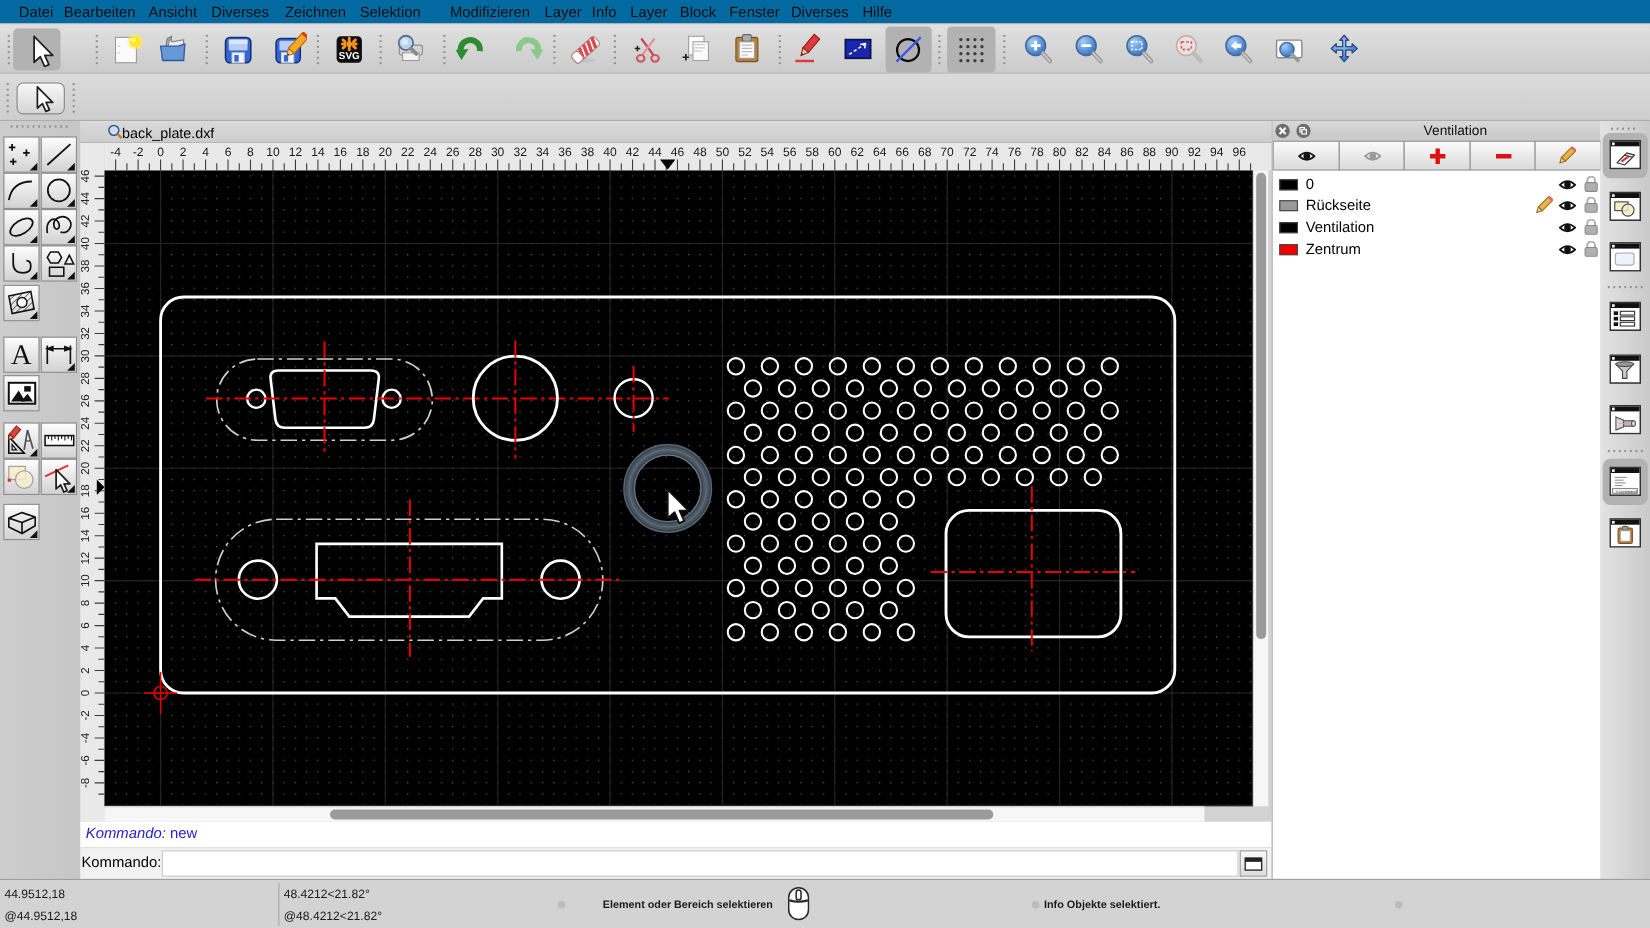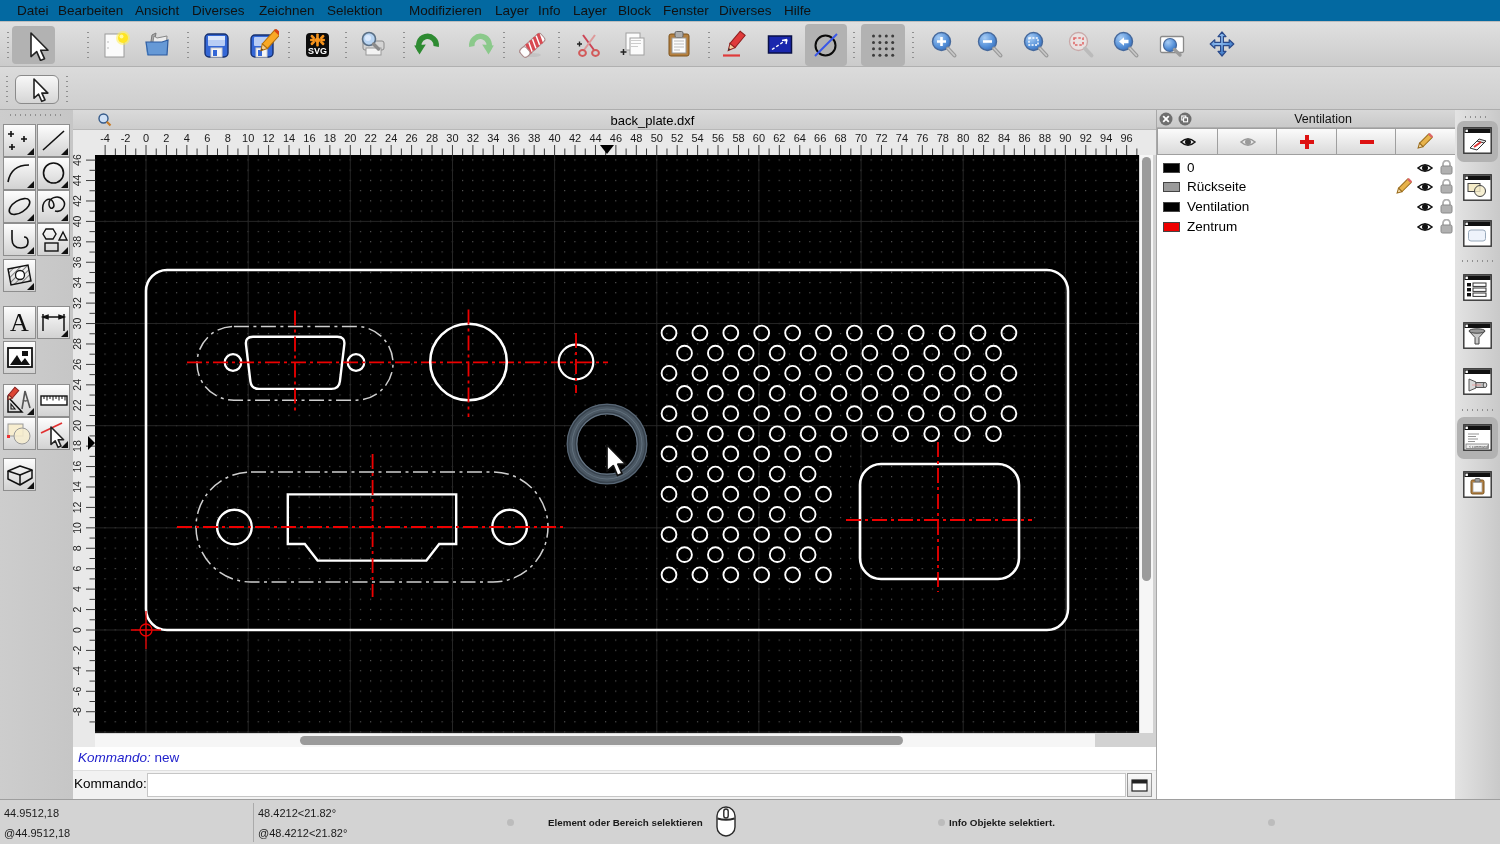--- a/index.html
+++ b/index.html
@@ -397,21 +397,21 @@
 <polygon points="4,12 16,7 28,11 16,16"></polygon>
 <path d="M4,12 L4,20 L16,26 L16,16 M16,26 L28,19 L28,11"></path>
         </g>
       </svg><div class="corner"></div></div>
 </div>
 <div id="tabbar">
     <svg class="abs" style="left:24px;top:2px" width="15" height="15" viewBox="0 0 15 15">
       <circle cx="6.5" cy="6.5" r="4.5" fill="#cfe0f5" stroke="#345a8a" stroke-width="1.4"></circle>
       <line x1="9.8" y1="9.8" x2="13.5" y2="13.5" stroke="#c77c2a" stroke-width="2.2"></line>
     </svg>
-    <div class="abs" style="left:38px;top:3px;width:1083px;text-align:center;font-size:13px;color:#000">back_plate.dxf</div>
+    <div class="abs" style="left:38px;top:3px;width:1083px;text-align:left;font-size:13px;color:#000">back_plate.dxf</div>
   </div>
 <div id="hruler"><svg width="1061" height="25" viewBox="0 0 1061 25">
       <path d="M10.14,15 V25 M20.36,18.5 V25 M30.57,15 V25 M40.78,18.5 V25 M51.00,15 V25 M61.22,18.5 V25 M71.43,15 V25 M81.65,18.5 V25 M91.86,15 V25 M102.07,18.5 V25 M112.29,15 V25 M122.50,18.5 V25 M132.72,15 V25 M142.94,18.5 V25 M153.15,15 V25 M163.37,18.5 V25 M173.58,15 V25 M183.79,18.5 V25 M194.01,15 V25 M204.23,18.5 V25 M214.44,15 V25 M224.65,18.5 V25 M234.87,15 V25 M245.09,18.5 V25 M255.30,15 V25 M265.51,18.5 V25 M275.73,15 V25 M285.94,18.5 V25 M296.16,15 V25 M306.38,18.5 V25 M316.59,15 V25 M326.81,18.5 V25 M337.02,15 V25 M347.24,18.5 V25 M357.45,15 V25 M367.67,18.5 V25 M377.88,15 V25 M388.09,18.5 V25 M398.31,15 V25 M408.52,18.5 V25 M418.74,15 V25 M428.95,18.5 V25 M439.17,15 V25 M449.38,18.5 V25 M459.60,15 V25 M469.82,18.5 V25 M480.03,15 V25 M490.25,18.5 V25 M500.46,15 V25 M510.67,18.5 V25 M520.89,15 V25 M531.11,18.5 V25 M541.32,15 V25 M551.53,18.5 V25 M561.75,15 V25 M571.97,18.5 V25 M582.18,15 V25 M592.39,18.5 V25 M602.61,15 V25 M612.83,18.5 V25 M623.04,15 V25 M633.25,18.5 V25 M643.47,15 V25 M653.68,18.5 V25 M663.90,15 V25 M674.12,18.5 V25 M684.33,15 V25 M694.54,18.5 V25 M704.76,15 V25 M714.98,18.5 V25 M725.19,15 V25 M735.40,18.5 V25 M745.62,15 V25 M755.84,18.5 V25 M766.05,15 V25 M776.26,18.5 V25 M786.48,15 V25 M796.69,18.5 V25 M806.91,15 V25 M817.12,18.5 V25 M827.34,15 V25 M837.55,18.5 V25 M847.77,15 V25 M857.99,18.5 V25 M868.20,15 V25 M878.41,18.5 V25 M888.63,15 V25 M898.85,18.5 V25 M909.06,15 V25 M919.27,18.5 V25 M929.49,15 V25 M939.70,18.5 V25 M949.92,15 V25 M960.13,18.5 V25 M970.35,15 V25 M980.57,18.5 V25 M990.78,15 V25 M1000.99,18.5 V25 M1011.21,15 V25 M1021.42,18.5 V25 M1031.64,15 V25 M1041.86,18.5 V25" stroke="#3c3c3c" stroke-width="1"></path>
       <text x="10.1" y="11.5" text-anchor="middle" font-size="11" fill="#1a1a1a" font-family="Liberation Sans,sans-serif">-4</text>
       <text x="30.6" y="11.5" text-anchor="middle" font-size="11" fill="#1a1a1a" font-family="Liberation Sans,sans-serif">-2</text>
       <text x="51.0" y="11.5" text-anchor="middle" font-size="11" fill="#1a1a1a" font-family="Liberation Sans,sans-serif">0</text>
       <text x="71.4" y="11.5" text-anchor="middle" font-size="11" fill="#1a1a1a" font-family="Liberation Sans,sans-serif">2</text>
       <text x="91.9" y="11.5" text-anchor="middle" font-size="11" fill="#1a1a1a" font-family="Liberation Sans,sans-serif">4</text>
       <text x="112.3" y="11.5" text-anchor="middle" font-size="11" fill="#1a1a1a" font-family="Liberation Sans,sans-serif">6</text>
       <text x="132.7" y="11.5" text-anchor="middle" font-size="11" fill="#1a1a1a" font-family="Liberation Sans,sans-serif">8</text>

